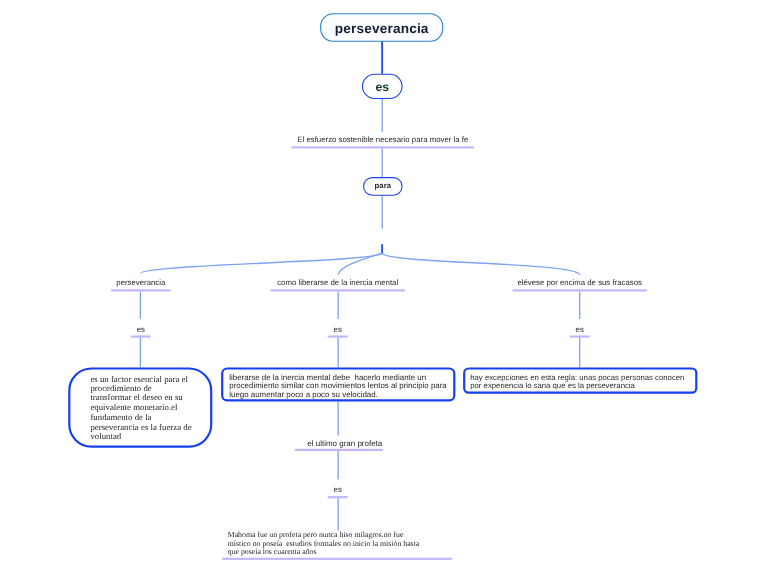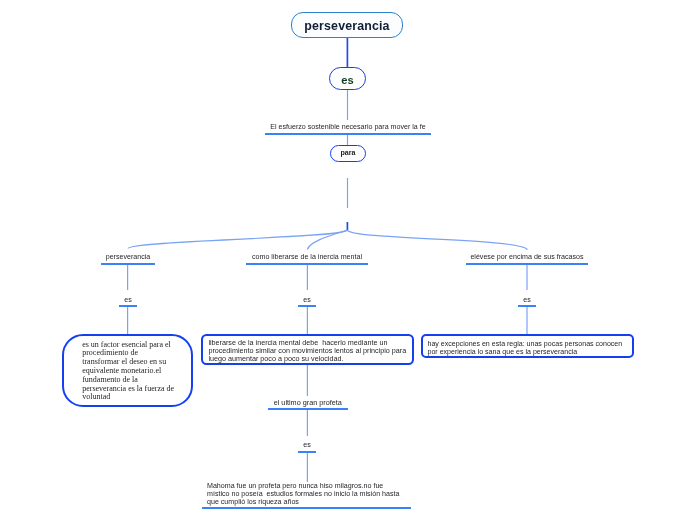--- a/index.html
+++ b/index.html
@@ -20,26 +20,26 @@
     display:flex;align-items:center;justify-content:center;
     font-size:12.4px;font-weight:bold;color:#101d35;letter-spacing:.15px;padding-top:1.5px;
   }
   
   .link-pill{
     border:1.85px solid #1540f0;border-radius:11px;background:#fefefe;
     display:flex;align-items:center;justify-content:center;
   }
   .link-pill.es1{left:329px;top:67px;width:37px;height:23px;border-radius:12px;
     font-size:11.2px;font-weight:bold;color:#0f3a26;padding-top:2.5px;}
-  .link-pill.para{left:330px;top:145px;width:36px;height:17px;border-radius:9px;
+  .link-pill.para{left:330px;top:161px;width:36px;height:17px;border-radius:9px;
     font-size:7.1px;font-weight:bold;color:#242424;padding-bottom:1.2px;}
 
   
   .ul-node{
-    border-bottom:2px solid #3b82f6;
+    border-bottom:2px solid #c4b5fd;
     display:flex;align-items:flex-end;justify-content:center;
     padding-bottom:1px;
     color:#26262a;
     font-size:7.1px;
     line-height:7.6px;
   }
 
   
   .box{
     border:2px solid #1540f0;background:#fff;
@@ -47,24 +47,24 @@
   }
 
   .n-def-root{left:265px;top:117px;width:166px;height:18px;}
   .n-def-para{left:295px;top:205px;width:107px;height:18px;}
   .n-b1{left:101px;top:247px;width:54px;height:18px;}
   .n-b2{left:246px;top:247px;width:122px;height:18px;}
   .n-b3{left:466px;top:247px;width:122px;height:18px;}
   .n-esb1{left:119px;top:290px;width:18px;height:17.3px;}
   .n-esb2{left:298px;top:290px;width:18px;height:17.3px;}
   .n-esb3{left:518px;top:290px;width:18px;height:17.3px;}
-  .n-profeta{left:268px;top:392px;width:79.5px;height:18px;font-size:7.25px;}
+  .n-profeta{left:268px;top:392px;width:79.5px;height:18px;font-size:7.25px;justify-content:flex-end;}
   .n-esp{left:298px;top:436px;width:18px;height:16.5px;}
   .n-b4{left:202px;top:483px;width:209px;height:26.2px;
-        align-items:flex-start;justify-content:flex-start;padding:0 0 2.3px 5px;line-height:7.85px;}
+        align-items:flex-start;justify-content:flex-start;padding:0 0 2.3px 5px;line-height:7.85px;font-family:Liberation Serif, serif;}
 
   .b1{left:62px;top:334px;width:130.5px;height:73px;border-radius:21px;
       font-family:"Liberation Serif", serif;font-size:8px;line-height:8.8px;
       padding:4.6px 4px 0 18.2px;color:#1e1e1e;}
   .b2{left:200.8px;top:334px;width:213.5px;height:31px;border-radius:5.5px;
       font-size:7.2px;line-height:7.75px;padding:3px 3px 0 5.6px;color:#26262a;}
   .b3{left:421px;top:334px;width:213px;height:23.5px;border-radius:5px;
       font-size:7.05px;line-height:7.8px;padding:4px 3px 0 4.5px;color:#26262a;}
   .ln{white-space:pre;}
 </style>
@@ -168,17 +168,17 @@
   <div class="nd ul-node n-profeta">
     <span>el ultimo gran profeta</span>
   </div>
   <div class="nd ul-node n-esp">
     <span>es</span>
   </div>
   <div class="nd ul-node n-b4">
     <div class="txt">
         <div class="ln">Mahoma fue un profeta pero nunca hiso milagros.no fue</div>
         <div class="ln">místico no poseía  estudios formales no inicio la misión hasta</div>
-        <div class="ln">que cumplió los riqueza años</div>
+        <div class="ln">que poseía los cuarenta años</div>
       </div>
   </div>
 
 </div>
 
 </body></html>

